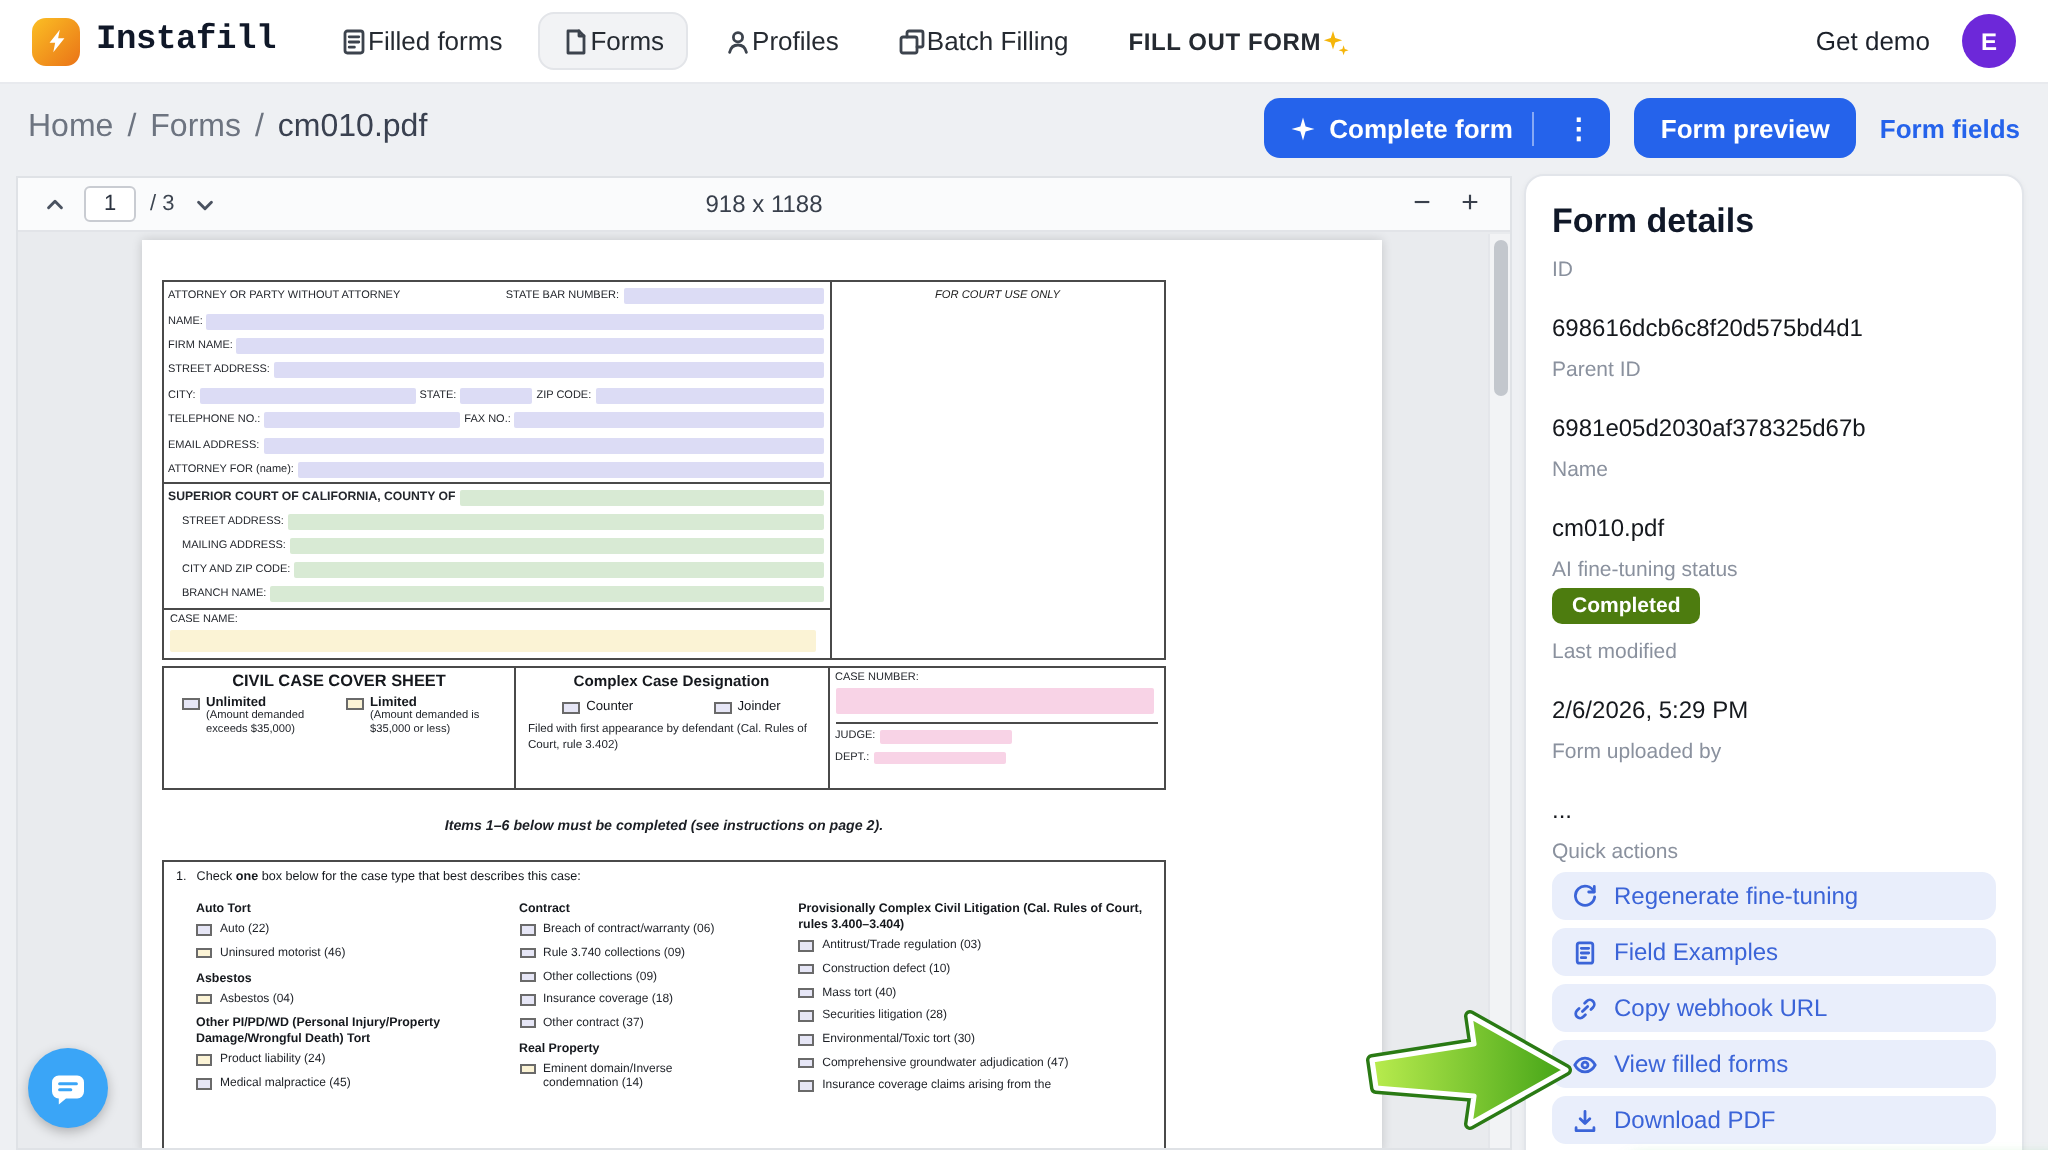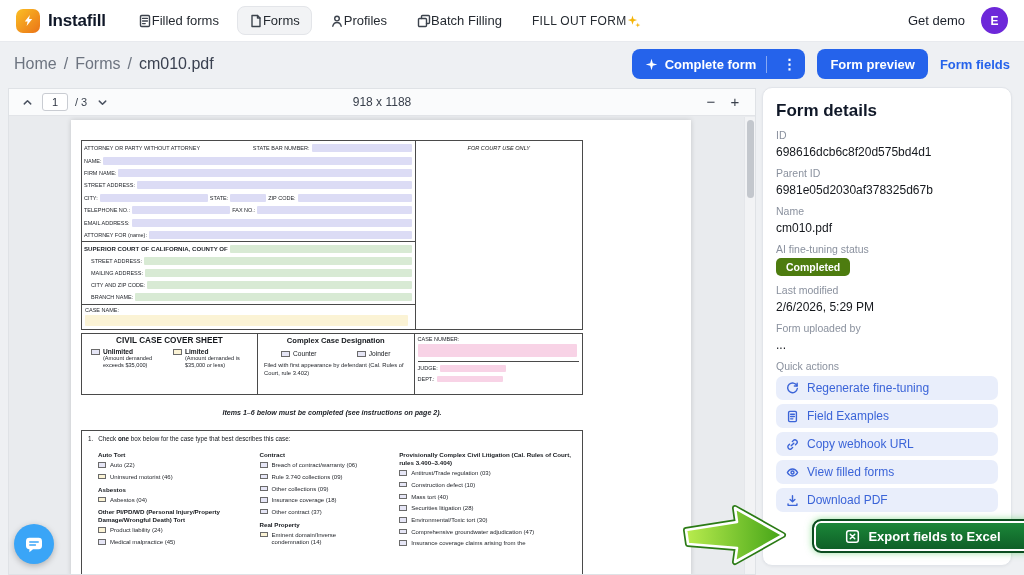--- a/index.html
+++ b/index.html
@@ -2,28 +2,28 @@
 <html><head>
 <meta charset="utf-8">
 <style>
   * { box-sizing: border-box; margin: 0; padding: 0; }
   html,body { width:1024px; height:575px; overflow:hidden; }
   body { font-family:"Liberation Sans", sans-serif; background:#eef0f3; position:relative; color:#101828; }
   button { font-family:inherit; cursor:pointer; }
 
   
   .navbar { position:absolute; top:0; left:0; right:0; height:42px; background:#fff; border-bottom:1px solid #e8eaee; display:flex; align-items:center; padding:0 16px; gap:20px; z-index:10; }
-  .brand { display:flex; align-items:center; gap:8px; cursor:pointer; }
+  .brand { display:flex; align-items:center; gap:8px; cursor:pointer;font-family:Liberation Mono, monospace; }
   .logo-box { width:24px; height:24px; border-radius:7px; background:linear-gradient(135deg,#fbbf24,#ea7317); display:flex; align-items:center; justify-content:center; }
   .brand-name { font-weight:bold; font-size:17px; letter-spacing:-.2px; }
   .nav-items { display:flex; align-items:center; gap:6px; }
   .nav-item { display:flex; align-items:center; gap:0; font-size:13px; color:#252a31; padding:6px 11px; border-radius:8px; border:1px solid transparent; cursor:pointer; white-space:nowrap; }
   .nav-item.active { background:#f2f3f5; border-color:#e3e5e9; }
   .nav-item svg { width:14px; height:14px; stroke:#3c434d; fill:none; stroke-width:1.4; stroke-linecap:round; stroke-linejoin:round; }
-  .nav-item.cta { font-size:12px; font-weight:normal; letter-spacing:.3px; }
+  .nav-item.cta { font-size:12px; font-weight:bold; letter-spacing:.3px; }
   .nav-right { margin-left:auto; display:flex; align-items:center; gap:16px; }
   .get-demo { font-size:13px; color:#1c212a; cursor:pointer; }
   .avatar { width:27px; height:27px; border-radius:50%; background:#6d28d9; color:#fff; font-size:12px; font-weight:bold; display:flex; align-items:center; justify-content:center; cursor:pointer; }
 
   
   .crumb-row { position:absolute; top:42px; left:0; right:0; height:44px; display:flex; align-items:center; padding:0 14px; }
   .breadcrumb { font-size:16px; color:#6d7480; display:flex; gap:7px; }
   .breadcrumb .current { color:#3a4150; }
   .breadcrumb span { cursor:pointer; }
   .breadcrumb .sep { cursor:default; }
@@ -104,21 +104,21 @@
   .c2 { width:28.5%; padding-right:34px; }
   .c3 { width:36.5%; padding-right:6px; }
   .gtitle { font-weight:bold; font-size:6.2px; margin:3px 0 3px; line-height:1.3; }
   .ci { display:flex; gap:4px; margin-bottom:4.5px; align-items:flex-start; font-size:6px; line-height:1.2; color:#1d2026; cursor:pointer; }
   .ci .cb { width:8px; height:5.5px; margin-top:0; }
 
   
   .details { position:absolute; left:762px; top:87px; width:250px; background:#fff; border:1px solid #e2e5ea; border-radius:10px; padding:13px 13px 12px; box-shadow:0 1px 3px rgba(16,24,40,.05); }
   .details h2 { font-size:17px; font-weight:bold; color:#101828; }
   .mlabel { font-size:10.5px; color:#8a919e; margin-top:8px; }
-  .mvalue { font-size:12px; color:#15181d; margin-top:4px; }
+  .mvalue { font-size:12px; color:#15181d; margin-top:16px; }
   .badge { display:inline-block; background:#4d7c0f; color:#fff; font-size:10.5px; font-weight:bold; padding:3px 10px; border-radius:5px; margin-top:3px; }
   .qa { display:flex; align-items:center; gap:8px; width:100%; background:#e9eefb; color:#3b64d8; border:none; border-radius:7px; height:24px; padding:0 10px; font-size:12px; margin-top:4px; text-align:left; }
   .qa svg { width:13px; height:13px; stroke:#3b64d8; fill:none; stroke-width:1.5; stroke-linecap:round; stroke-linejoin:round; flex:0 0 auto; }
   .export { display:flex; align-items:center; justify-content:center; gap:8px; width:100%; height:34px; margin-top:7px; background:linear-gradient(180deg,#1c8a3a,#0e5d26); border:2px solid #0b4d1f; border-radius:9px; box-shadow:inset 0 0 0 2px #fff, 0 0 7px rgba(70,200,80,.55); color:#fff; font-size:13px; font-weight:bold;margin-left:36px; }
   .export svg { width:15px; height:15px; stroke:#fff; fill:none; stroke-width:1.6; stroke-linecap:round; }
 
   
   .chat-bubble { position:absolute; left:14px; top:524px; width:40px; height:40px; border-radius:50%; background:#3aa5f7; display:flex; align-items:center; justify-content:center; box-shadow:0 2px 6px rgba(0,0,0,.25); cursor:pointer; z-index:20; }
   .annot-arrow { position:absolute; left:682px; top:502px; z-index:40; pointer-events:none; }
 </style>

